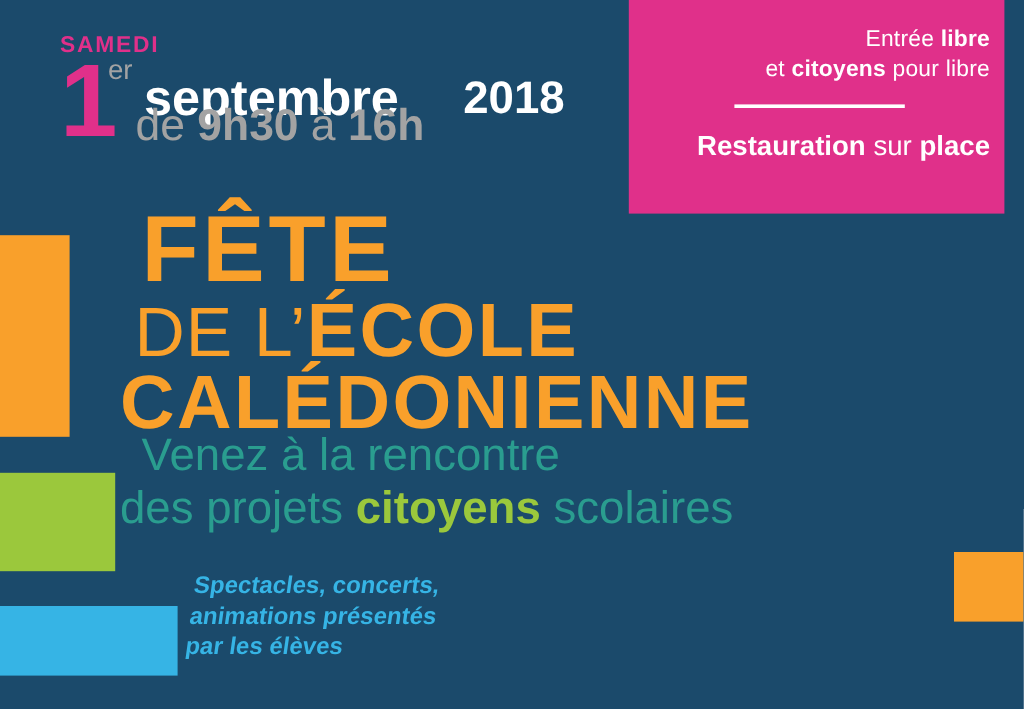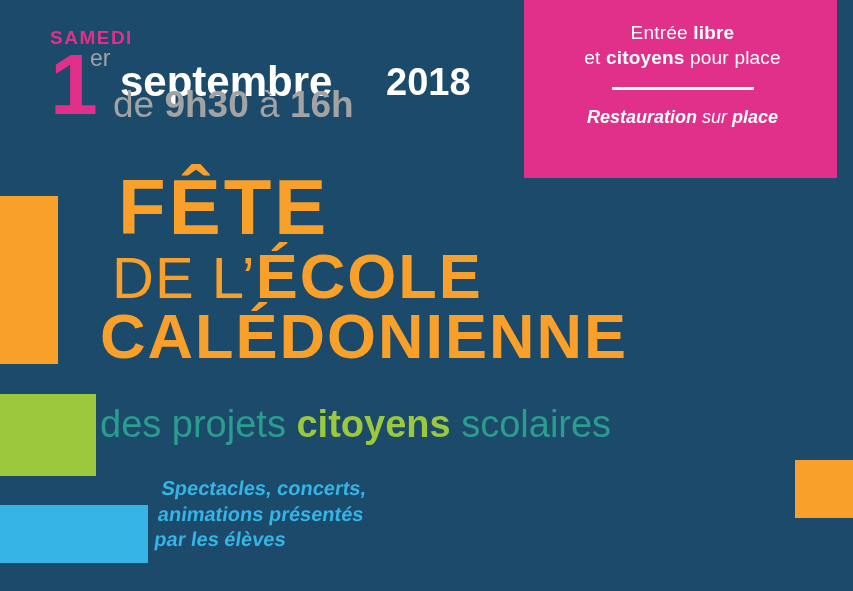--- a/index.html
+++ b/index.html
@@ -58,41 +58,40 @@
     background: #f9a02b;
   }
 
   
   .pink-box-text {
     position: absolute;
     left: 540px;
     top: 20px;
     width: 285px;
     color: #ffffff;
-    text-align: center;
+    text-align: right;
     line-height: 1.32;
   }
   .pink-line {
     font-size: 19px;
     font-weight: 400;
     letter-spacing: 0.2px;
   }
   .pink-line b {
     font-weight: 700;
   }
   .pink-rule {
     width: 142px;
     height: 3px;
     background: #ffffff;
     margin: 17px auto 16px auto;
   }
   .pink-resto {
-    font-size: 18px;
+    font-size: 23px;
     font-weight: 400;
-    font-style: italic;
   }
   .pink-resto b {
     font-weight: 700;
   }
 
   
   .date-wrap {
     position: absolute;
     left: 50px;
     top: 28px;
@@ -260,21 +259,21 @@
   <div class="block block-orange-left"></div>
   <div class="block block-green-left"></div>
   <div class="block block-blue-left"></div>
   <div class="block block-orange-right"></div>
 
   <div class="pink-box-text">
     <div class="pink-line">
       <span>Entrée </span><b>libre</b>
     </div>
     <div class="pink-line">
-      <span>et </span><b>citoyens</b><span> pour place</span>
+      <span>et </span><b>citoyens</b><span> pour libre</span>
     </div>
     <div class="pink-rule"></div>
     <div class="pink-resto">
       <b>Restauration</b><span> sur </span><b>place</b>
     </div>
   </div>
 
   <div class="date-wrap">
     <div class="samedi">SAMEDI</div>
     <div class="date-row">
@@ -287,20 +286,21 @@
       <span>de </span><b>9h30</b><span> à </span><b>16h</b>
     </div>
   </div>
 
   <div class="fete">FÊTE</div>
   <div class="de-ecole">
     <span>DE L’</span><b>ÉCOLE</b>
   </div>
   <div class="caledonienne">CALÉDONIENNE</div>
 
+  <div class="sub1">Venez à la rencontre</div>
   <div class="sub2">
     <span>des projets </span><b>citoyens</b><span> scolaires</span>
   </div>
 
   <div class="spectacles">
     <div>Spectacles, concerts,</div>
     <div>animations présentés</div>
     <div>par les élèves</div>
   </div>
 

